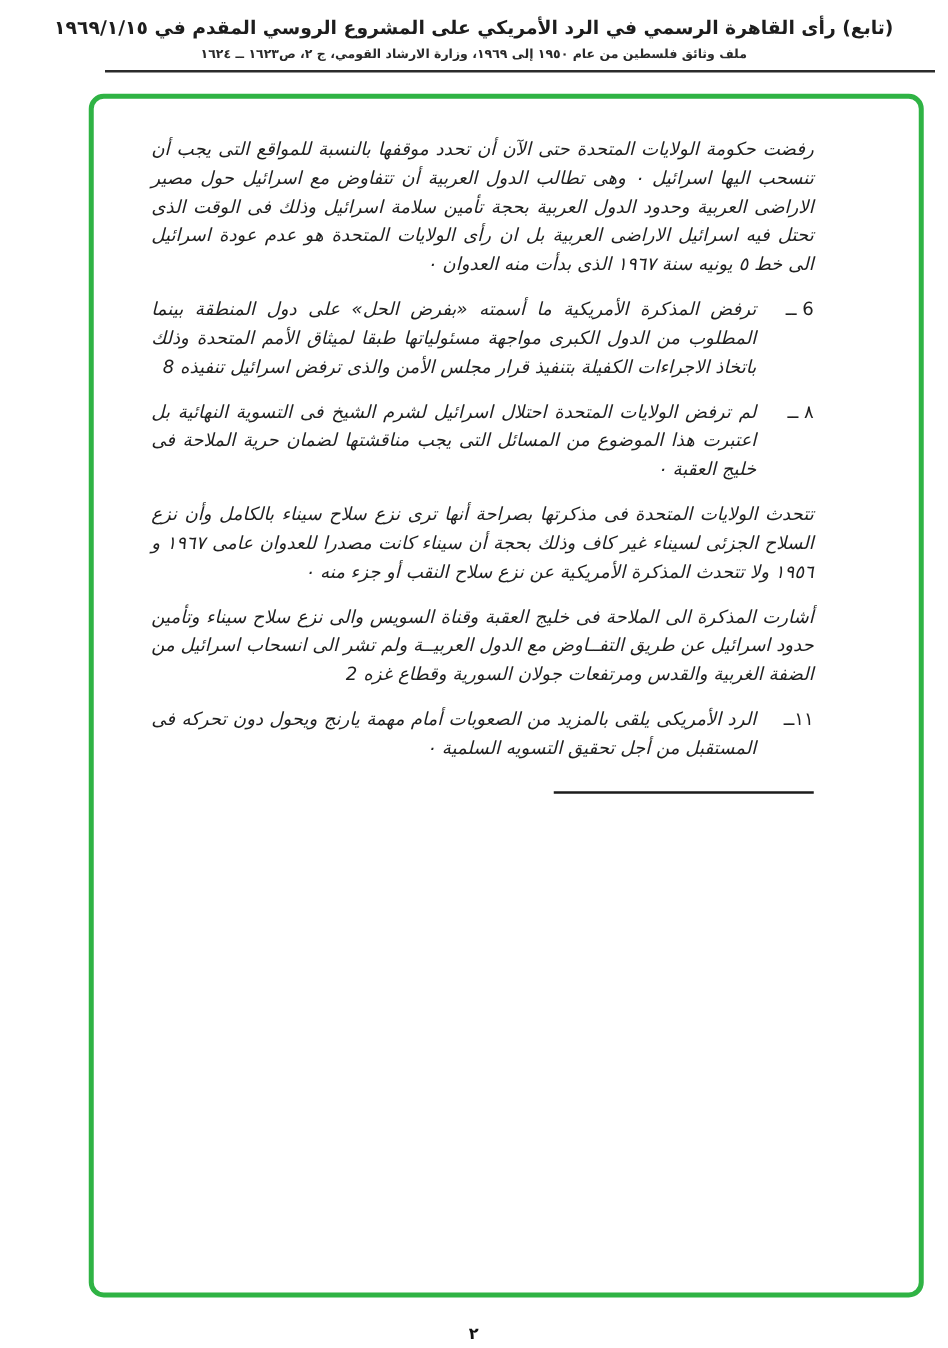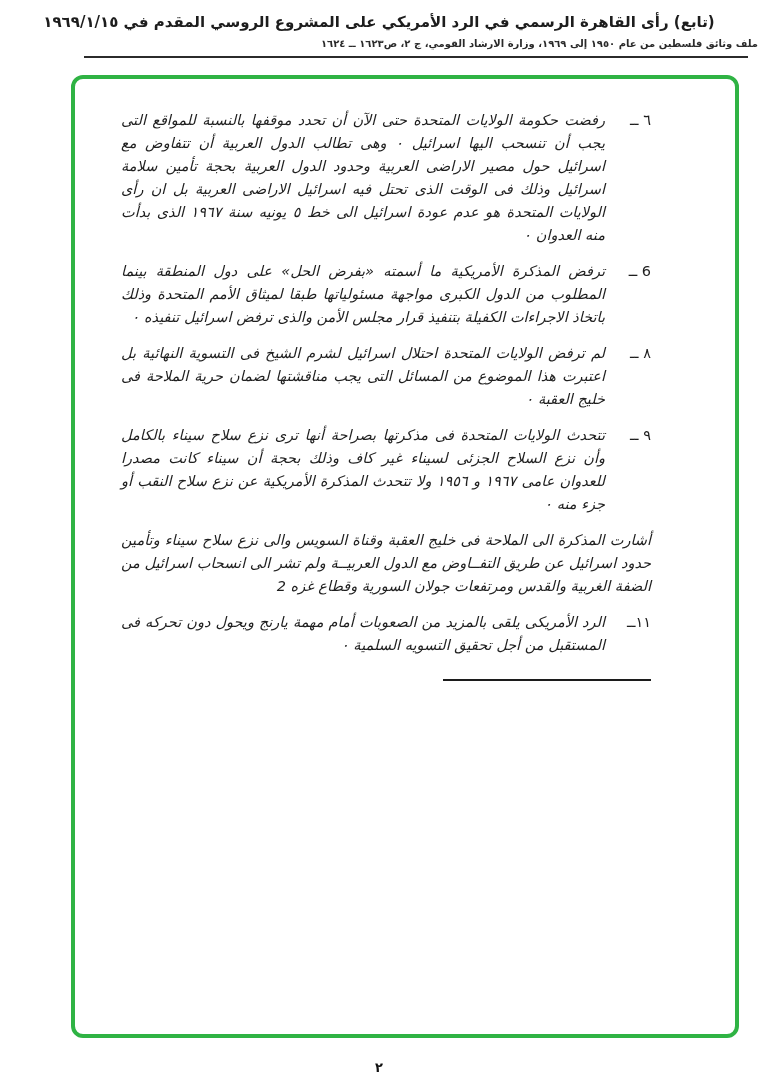--- a/index.html
+++ b/index.html
@@ -24,21 +24,20 @@
   .header .title {
     font-size: 15px;
     font-weight: bold;
     letter-spacing: 0;
   }
   .header .source-line {
     font-size: 10px;
     font-weight: bold;
     margin-top: 7px;
     color: #2a2a2a;
-    text-align: right;
   }
   .header-rule {
     border: 0;
     border-top: 2px solid #2b2b2b;
     margin: 7px 10px 0 84px;
     height: 0;
   }
   .green-box {
     position: absolute;
     top: 75px;
@@ -100,36 +99,34 @@
   <div class="header">
     <div class="title">(تابع) رأى القاهرة الرسمي في الرد الأمريكي على المشروع الروسي المقدم في ١٩٦٩/١/١٥</div>
     <div class="source-line">ملف وثائق فلسطين من عام ١٩٥٠ إلى ١٩٦٩، وزارة الارشاد القومي، ج ٢، ص١٦٢٣ ــ ١٦٢٤</div>
   </div>
   <div class="header-rule"></div>
 
   <div class="green-box">
     <div class="items">
 
       <div class="item">
-        <div class="marker">٦ ــ</div>
         <div class="text">رفضت حكومة الولايات المتحدة حتى الآن أن تحدد موقفها بالنسبة للمواقع التى يجب أن تنسحب اليها اسرائيل ٠ وهى تطالب الدول العربية أن تتفاوض مع اسرائيل حول مصير الاراضى العربية وحدود الدول العربية بحجة تأمين سلامة اسرائيل وذلك فى الوقت الذى تحتل فيه اسرائيل الاراضى العربية بل ان رأى الولايات المتحدة هو عدم عودة اسرائيل الى خط ٥ يونيه سنة ١٩٦٧ الذى بدأت منه العدوان ٠</div>
       </div>
 
       <div class="item">
         <div class="marker">6 ــ</div>
-        <div class="text">ترفض المذكرة الأمريكية ما أسمته «بفرض الحل» على دول المنطقة بينما المطلوب من الدول الكبرى مواجهة مسئولياتها طبقا لميثاق الأمم المتحدة وذلك باتخاذ الاجراءات الكفيلة بتنفيذ قرار مجلس الأمن والذى ترفض اسرائيل تنفيذه ٠</div>
+        <div class="text">ترفض المذكرة الأمريكية ما أسمته «بفرض الحل» على دول المنطقة بينما المطلوب من الدول الكبرى مواجهة مسئولياتها طبقا لميثاق الأمم المتحدة وذلك باتخاذ الاجراءات الكفيلة بتنفيذ قرار مجلس الأمن والذى ترفض اسرائيل تنفيذه 8</div>
       </div>
 
       <div class="item">
         <div class="marker">٨ ــ</div>
         <div class="text">لم ترفض الولايات المتحدة احتلال اسرائيل لشرم الشيخ فى التسوية النهائية بل اعتبرت هذا الموضوع من المسائل التى يجب مناقشتها لضمان حرية الملاحة فى خليج العقبة ٠</div>
       </div>
 
       <div class="item">
-        <div class="marker">٩ ــ</div>
         <div class="text">تتحدث الولايات المتحدة فى مذكرتها بصراحة أنها ترى نزع سلاح سيناء بالكامل وأن نزع السلاح الجزئى لسيناء غير كاف وذلك بحجة أن سيناء كانت مصدرا للعدوان عامى ١٩٦٧ و ١٩٥٦ ولا تتحدث المذكرة الأمريكية عن نزع سلاح النقب أو جزء منه ٠</div>
       </div>
 
       <div class="item">
         <div class="text">أشارت المذكرة الى الملاحة فى خليج العقبة وقناة السويس والى نزع سلاح سيناء وتأمين حدود اسرائيل عن طريق التفــاوض مع الدول العربيــة ولم تشر الى انسحاب اسرائيل من الضفة الغربية والقدس ومرتفعات جولان السورية وقطاع غزه 2</div>
       </div>
 
       <div class="item">
         <div class="marker">١١ــ</div>
         <div class="text">الرد الأمريكى يلقى بالمزيد من الصعوبات أمام مهمة يارنج ويحول دون تحركه فى المستقبل من أجل تحقيق التسويه السلمية ٠</div>

